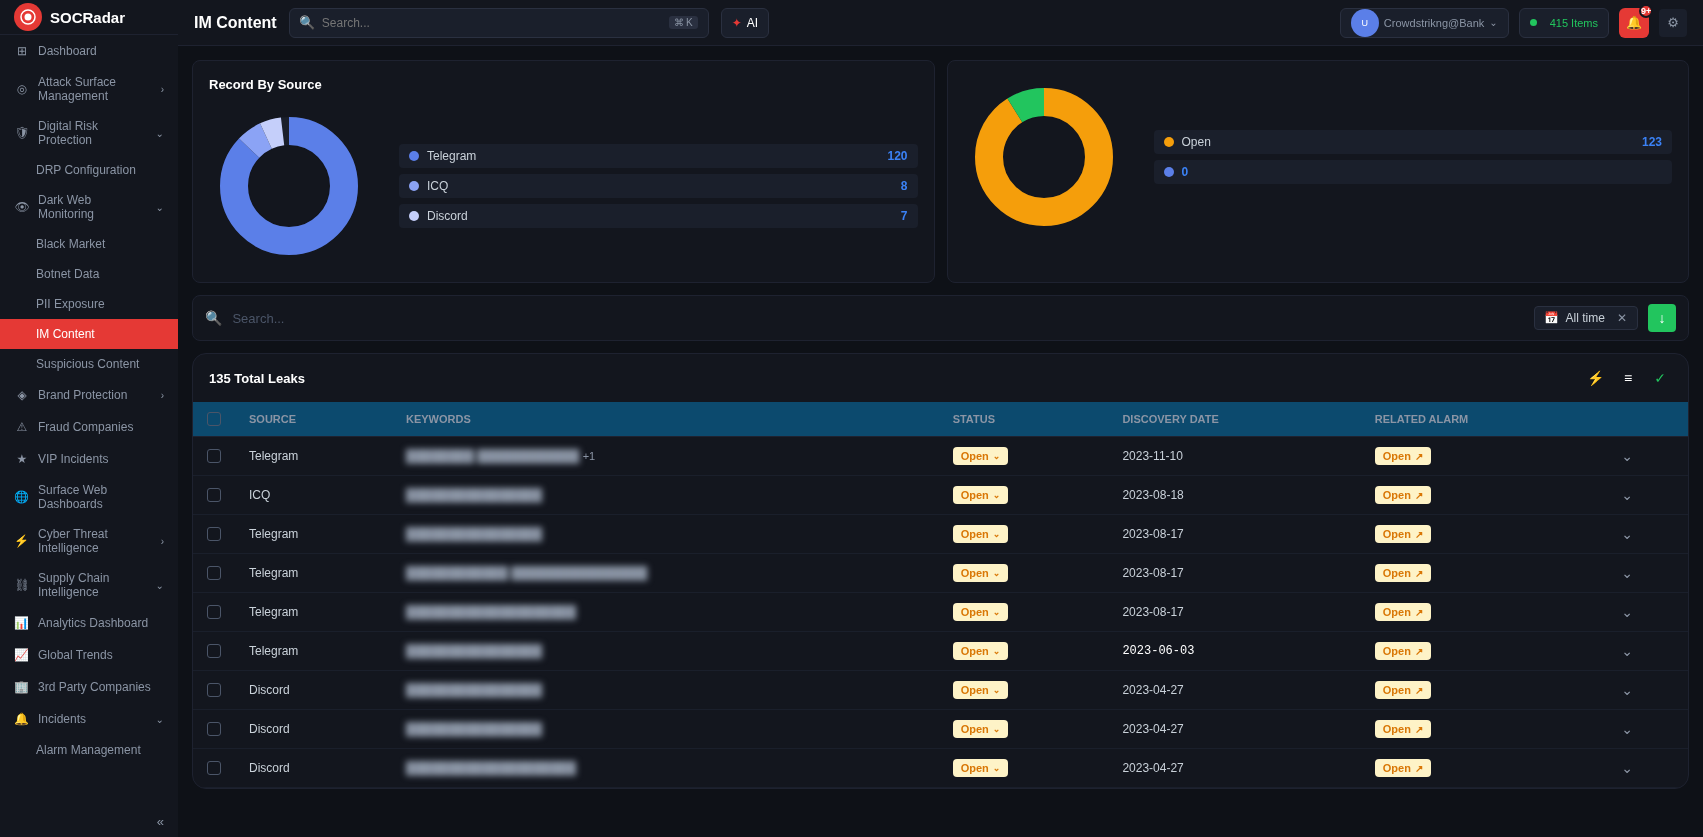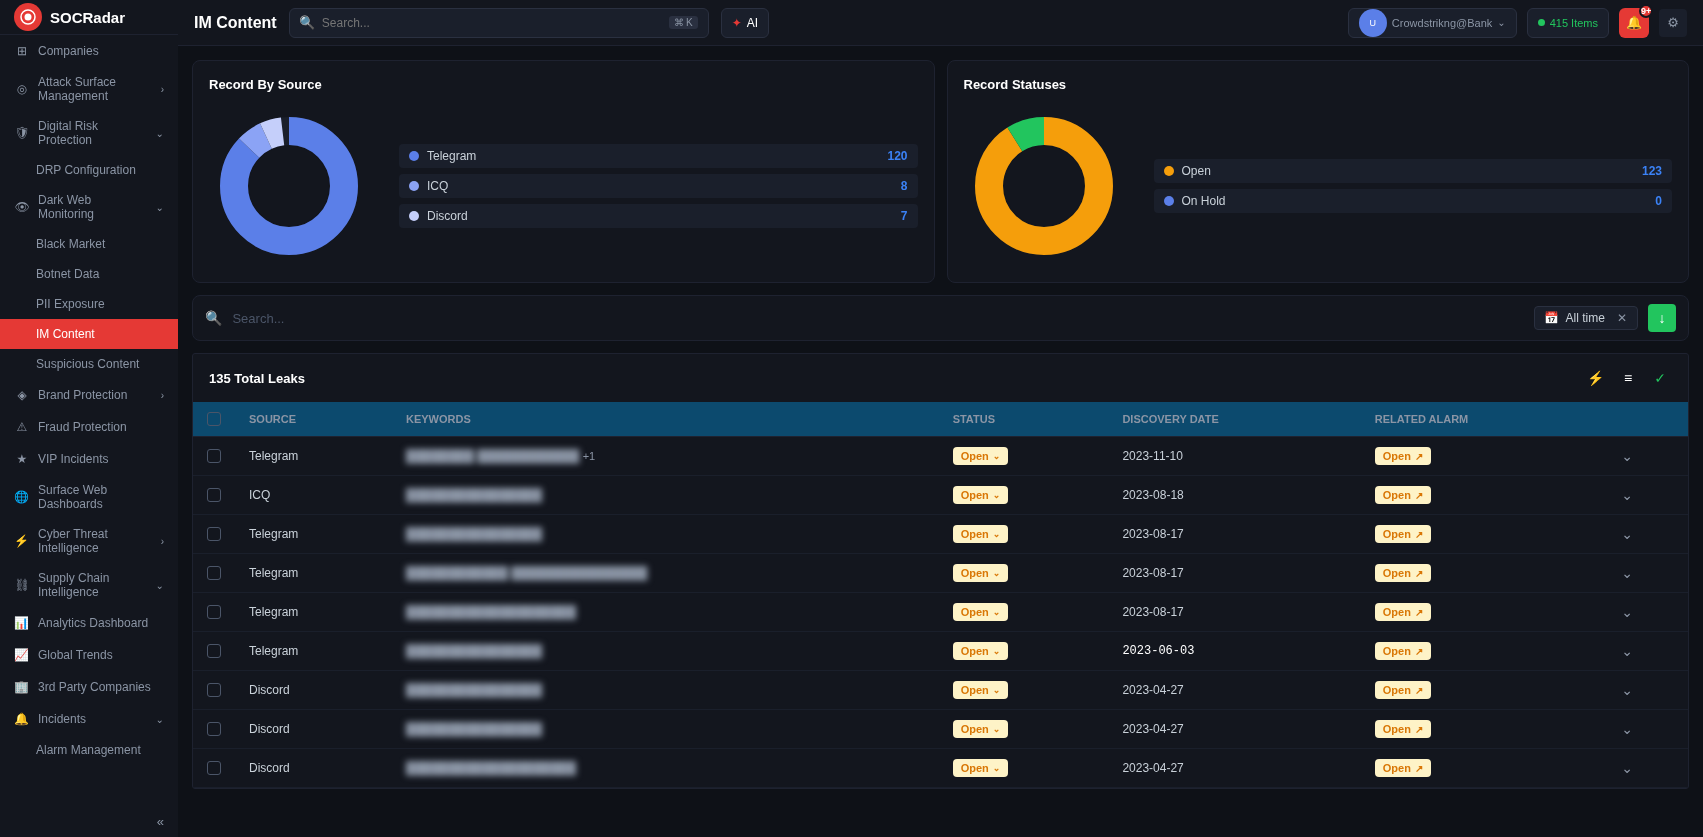--- a/index.html
+++ b/index.html
@@ -26,21 +26,21 @@
     #topbar { height: 46px; background: #13161e; display: flex; align-items: center; padding: 0 16px; gap: 12px; border-bottom: 1px solid #1e2230; flex-shrink: 0; }
     .topbar-title { color: #fff; font-size: 16px; font-weight: 600; }
     .topbar-search { flex: 1; background: #1a1f2b; border: 1px solid #2a3040; border-radius: 6px; display: flex; align-items: center; padding: 0 10px; gap: 6px; height: 30px; max-width: 420px; }
     .topbar-search input { background: transparent; border: none; outline: none; color: #8b95a5; font-size: 12px; flex: 1; }
     .search-shortcut { background: #2a3040; border-radius: 3px; padding: 1px 5px; font-size: 10px; color: #8b95a5; display: flex; gap: 2px; align-items: center; }
     .ai-btn { background: #1a1f2b; border: 1px solid #2a3040; border-radius: 6px; display: flex; align-items: center; gap: 5px; padding: 4px 10px; cursor: pointer; color: #fff; font-size: 12px; height: 30px; }
     .ai-icon { color: #e53935; font-size: 12px; }
     .topbar-right { display: flex; align-items: center; gap: 10px; margin-left: auto; }
     .user-badge { background: #1a1f2b; border: 1px solid #2a3040; border-radius: 6px; padding: 4px 10px; font-size: 11px; color: #8b95a5; cursor: pointer; display: flex; align-items: center; gap: 5px; height: 30px; }
     .status-dot { width: 7px; height: 7px; border-radius: 50%; background: #22c55e; }
-    .status-label { color: #22c55e; font-size: 11px; }
+    .status-label { color: #22c55e; font-size: 11px; margin-left: 8px; }
     .notif-btn { width: 30px; height: 30px; background: #e53935; border-radius: 6px; display: flex; align-items: center; justify-content: center; color: #fff; font-size: 11px; font-weight: 700; cursor: pointer; position: relative; }
     .notif-badge { position: absolute; top: -4px; right: -4px; background: #e53935; border-radius: 50%; width: 14px; height: 14px; font-size: 9px; display: flex; align-items: center; justify-content: center; color: #fff; border: 2px solid #13161e; }
 
     
     #content { flex: 1; overflow-y: auto; padding: 14px; display: flex; flex-direction: column; gap: 12px; }
 
     
     .charts-row { display: flex; gap: 12px; }
     .chart-card { background: #13161e; border-radius: 8px; border: 1px solid #1e2230; padding: 16px; flex: 1; }
     .chart-title { font-size: 13px; font-weight: 600; color: #fff; margin-bottom: 14px; }
@@ -55,21 +55,21 @@
 
     
     .search-bar-row { background: #13161e; border-radius: 8px; border: 1px solid #1e2230; display: flex; align-items: center; padding: 8px 12px; gap: 10px; }
     .search-bar-input { flex: 1; background: transparent; border: none; outline: none; color: #c9d1d9; font-size: 13px; }
     .search-bar-input::placeholder { color: #4b5568; }
     .time-filter { background: #1a1f2b; border: 1px solid #2a3040; border-radius: 4px; padding: 4px 10px; color: #c9d1d9; font-size: 12px; display: flex; align-items: center; gap: 6px; cursor: pointer; }
     .icon-btn { width: 28px; height: 28px; border-radius: 4px; display: flex; align-items: center; justify-content: center; cursor: pointer; color: #8b95a5; }
     .icon-btn.green { background: #22c55e; color: #fff; }
 
     
-    .table-section { background: #13161e; border-radius: 3px; border: 1px solid #1e2230; overflow: hidden; }
+    .table-section { background: #13161e; border-radius: 14px; border: 1px solid #1e2230; overflow: hidden; }
     .table-header-row { display: flex; align-items: center; justify-content: space-between; padding: 12px 16px; }
     .total-label { color: #fff; font-size: 13px; font-weight: 600; }
     .table-actions { display: flex; gap: 8px; align-items: center; }
     .view-icon { width: 24px; height: 24px; display: flex; align-items: center; justify-content: center; cursor: pointer; color: #8b95a5; font-size: 14px; }
     .view-icon.active { color: #fff; }
 
     .data-table { width: 100%; border-collapse: collapse; }
     .data-table th { background: #0c4a6e; padding: 10px 14px; text-align: left; color: #8b95a5; font-size: 11px; font-weight: 600; text-transform: uppercase; border-bottom: 1px solid #1e2230; }
     .data-table td { padding: 10px 14px; border-bottom: 1px solid #1a1f2b; color: #c9d1d9; font-size: 12px; vertical-align: middle; }
     .data-table th:first-child, .data-table td:first-child { width: 36px; }
@@ -104,21 +104,21 @@
       <svg width="18" height="18" viewBox="0 0 18 18">
         <circle cx="9" cy="9" r="7" fill="none" stroke="#fff" stroke-width="1.5"></circle>
         <circle cx="9" cy="9" r="3.5" fill="#fff"></circle>
       </svg>
     </div>
     <span class="logo-text">SOCRadar</span>
   </div>
 
   <div class="nav-item">
     <span class="nav-icon">⊞</span>
-    <span>Companies</span>
+    <span>Dashboard</span>
   </div>
   <div class="nav-item">
     <span class="nav-icon">◎</span>
     <span>Attack Surface Management</span>
     <span class="chevron">›</span>
   </div>
   <div class="nav-item">
     <span class="nav-icon">🛡</span>
     <span>Digital Risk Protection</span>
     <span class="chevron">⌄</span>
@@ -146,21 +146,21 @@
   <div class="nav-item nav-sub-item">
     <span>Suspicious Content</span>
   </div>
   <div class="nav-item">
     <span class="nav-icon">◈</span>
     <span>Brand Protection</span>
     <span class="chevron">›</span>
   </div>
   <div class="nav-item">
     <span class="nav-icon">⚠</span>
-    <span>Fraud Protection</span>
+    <span>Fraud Companies</span>
   </div>
   <div class="nav-item">
     <span class="nav-icon">★</span>
     <span>VIP Incidents</span>
   </div>
   <div class="nav-item">
     <span class="nav-icon">🌐</span>
     <span>Surface Web Dashboards</span>
   </div>
   <div class="nav-item">
@@ -266,41 +266,39 @@
             <div class="legend-item">
               <div class="legend-dot" style="background:#c5cffa;"></div>
               <span class="legend-label">Discord</span>
               <span class="legend-count">7</span>
             </div>
           </div>
         </div>
       </div>
 
       <div class="chart-card">
-        <div class="chart-title">Record Statuses</div>
         <div class="donut-container">
           <svg class="donut-svg" width="160" height="160" viewBox="0 0 160 160">
             <circle cx="80" cy="80" r="55" fill="none" stroke="#1a1f2b" stroke-width="28"></circle>
 
             <circle cx="80" cy="80" r="55" fill="none" stroke="#f59e0b" stroke-width="28" stroke-dasharray="314.3 345.4" stroke-dashoffset="0" transform="rotate(-90 80 80)"></circle>
 
             <circle cx="80" cy="80" r="55" fill="none" stroke="#5b7fe8" stroke-width="28" stroke-dasharray="0 345.4" stroke-dashoffset="-314.3" transform="rotate(-90 80 80)"></circle>
 
             <circle cx="80" cy="80" r="55" fill="none" stroke="#22c55e" stroke-width="28" stroke-dasharray="31.1 345.4" stroke-dashoffset="-314.3" transform="rotate(-90 80 80)"></circle>
             <circle cx="80" cy="80" r="40" fill="#13161e"></circle>
           </svg>
           <div class="legend">
             <div class="legend-item">
               <div class="legend-dot" style="background:#f59e0b;"></div>
               <span class="legend-label">Open</span>
               <span class="legend-count">123</span>
             </div>
             <div class="legend-item">
               <div class="legend-dot" style="background:#5b7fe8;"></div>
-              <span class="legend-label">On Hold</span>
               <span class="legend-count">0</span>
             </div>
           </div>
         </div>
       </div>
     </div>
 
     <div class="search-bar-row">
       <span style="color:#4b5568;font-size:14px;">🔍</span>
       <input class="search-bar-input" type="text" placeholder="Search..." style="">

